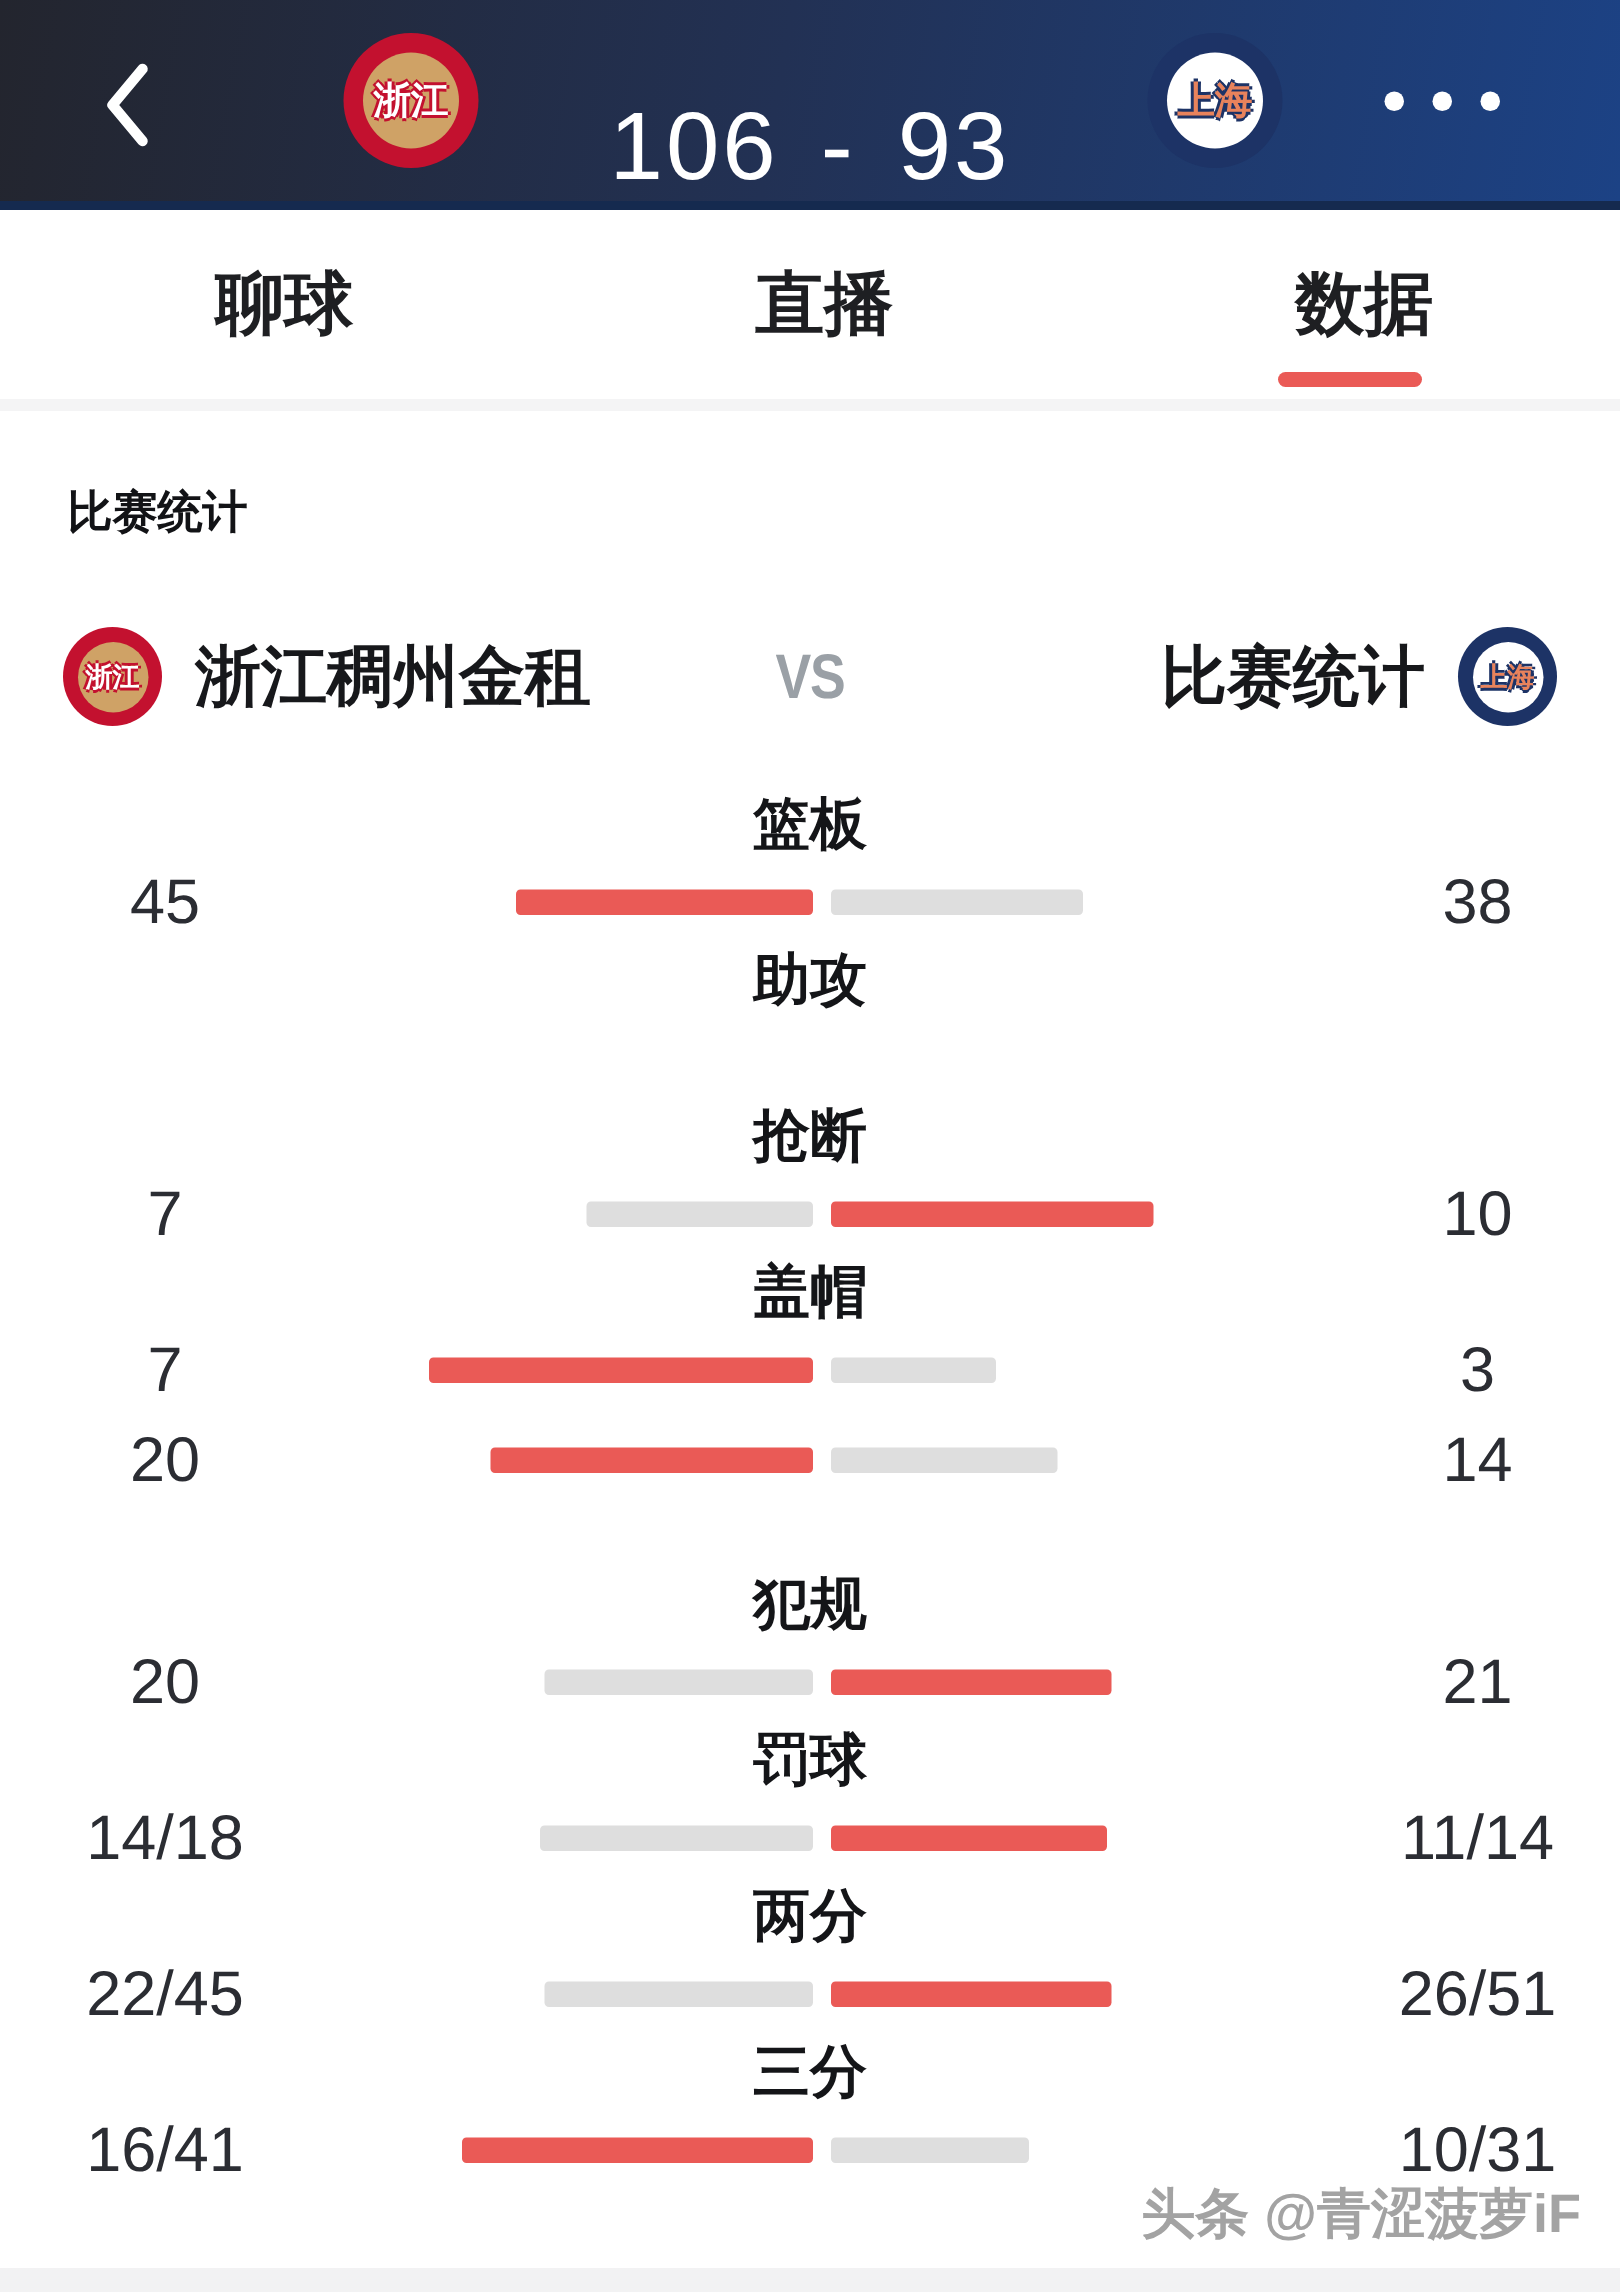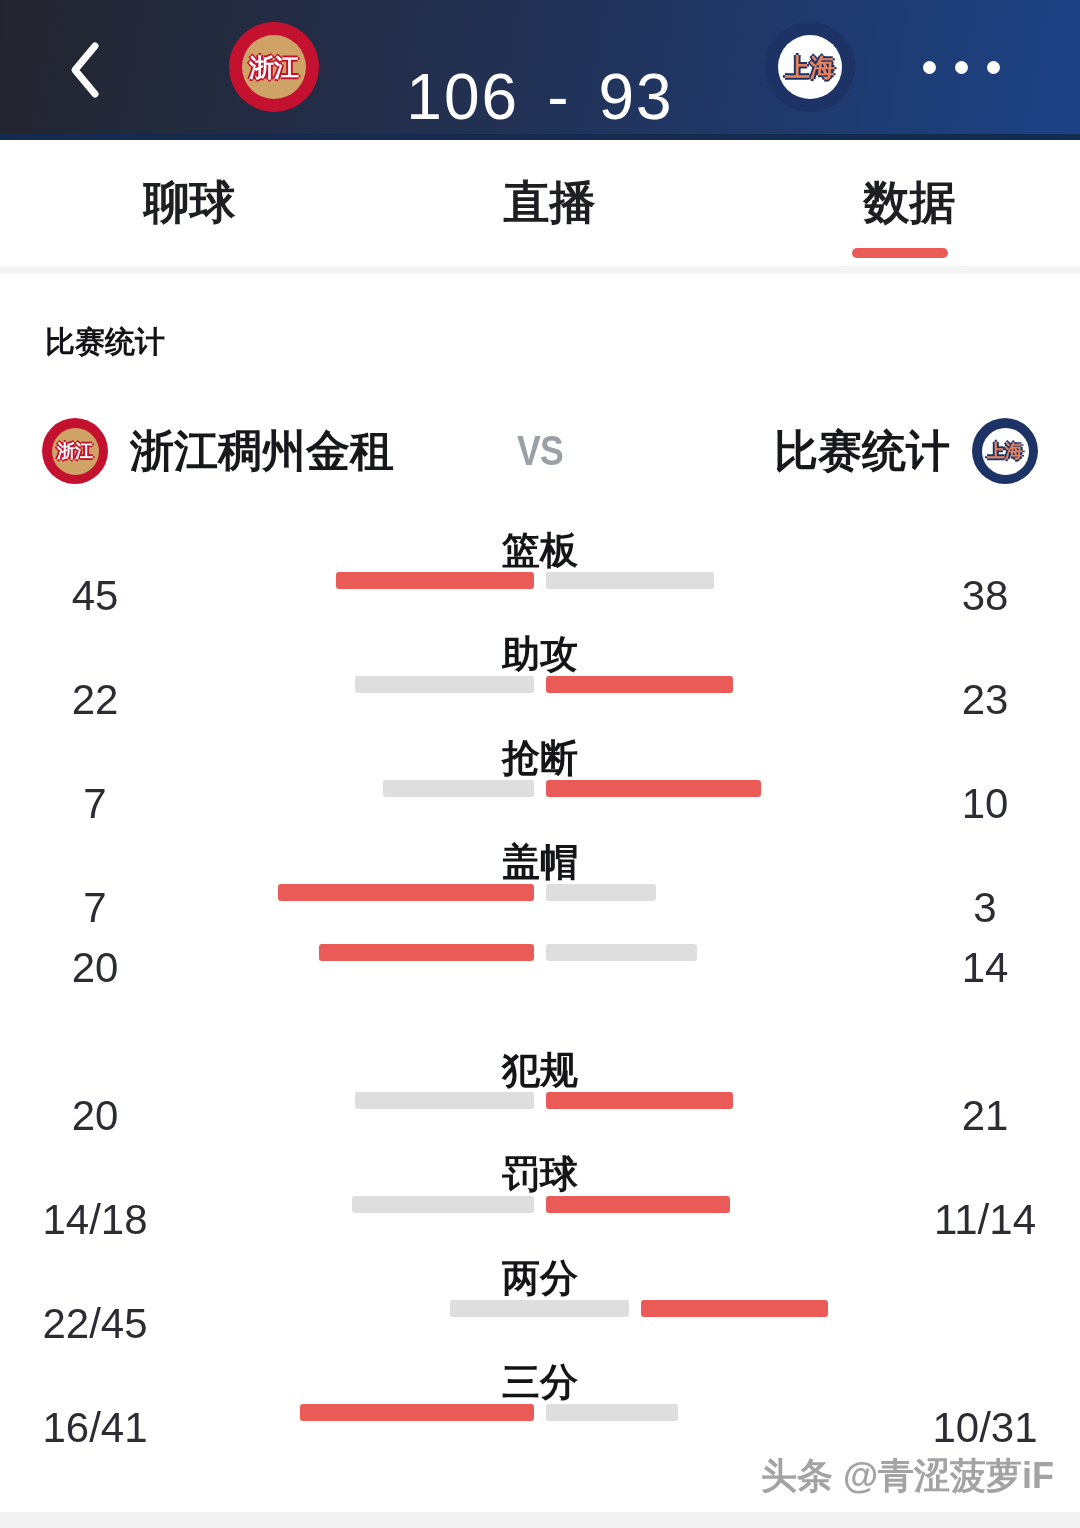--- a/index.html
+++ b/index.html
@@ -63,21 +63,21 @@
   .team-side { display:flex; align-items:center; gap:22px; }
   .team-name { font-size:44px; font-weight:700; color:#17181b; }
   .vs { position:absolute; left:50%; transform:translateX(-50%) scaleX(.85);
     font-size:42px; font-weight:700; color:#9aa0a6; letter-spacing:-1px; }
 
   
   .stats { margin-top:42px; }
   .stat-row { height:104px; }
   .stat-label { text-align:center; font-size:38px; font-weight:700;
     color:#141518; line-height:44px; }
-  .stat-bars { display:flex; height:58px; }
+  .stat-bars { display:flex; align-items:center; height:58px;padding-left:15px; }
   .num { width:190px; text-align:center; font-size:42px; font-weight:500;
     color:#2b2d33; }
   .bar-area { flex:1; position:relative; height:17px; }
   .bar { position:absolute; top:0; height:17px; border-radius:3px; }
   .bar-left  { right:calc(50% + 6px); }
   .bar-right { left:calc(50% + 6px); }
   .bar.red  { background:var(--accent); }
   .bar.gray { background:var(--bar-gray); }
 
   
@@ -160,97 +160,90 @@
       <div class="bar-area">
         <div class="bar bar-left red" style="width: 198px;"></div>
         <div class="bar bar-right gray" style="width: 168px;"></div>
       </div>
       <div class="num num-right">38</div>
     </div>
   </div>
 
   <div class="stat-row">
     <div class="stat-label">助攻</div>
-    <div class="stat-bars">
-      <div class="num num-left">22</div>
+  </div>
+
+  <div class="stat-row">
+    <div class="stat-label">抢断</div>
+    <div class="stat-bars">
+      <div class="num num-left">7</div>
+      <div class="bar-area">
+        <div class="bar bar-left gray" style="width: 151px;"></div>
+        <div class="bar bar-right red" style="width: 215px;"></div>
+      </div>
+      <div class="num num-right">10</div>
+    </div>
+  </div>
+
+  <div class="stat-row">
+    <div class="stat-label">盖帽</div>
+    <div class="stat-bars">
+      <div class="num num-left">7</div>
+      <div class="bar-area">
+        <div class="bar bar-left red" style="width: 256px;"></div>
+        <div class="bar bar-right gray" style="width: 110px;"></div>
+      </div>
+      <div class="num num-right">3</div>
+    </div>
+  </div>
+
+  <div class="stat-row">
+    <div class="stat-bars">
+      <div class="num num-left">20</div>
+      <div class="bar-area">
+        <div class="bar bar-left red" style="width: 215px;"></div>
+        <div class="bar bar-right gray" style="width: 151px;"></div>
+      </div>
+      <div class="num num-right">14</div>
+    </div>
+  </div>
+
+  <div class="stat-row">
+    <div class="stat-label">犯规</div>
+    <div class="stat-bars">
+      <div class="num num-left">20</div>
       <div class="bar-area">
         <div class="bar bar-left gray" style="width: 179px;"></div>
         <div class="bar bar-right red" style="width: 187px;"></div>
       </div>
-      <div class="num num-right">23</div>
-    </div>
-  </div>
-
-  <div class="stat-row">
-    <div class="stat-label">抢断</div>
-    <div class="stat-bars">
-      <div class="num num-left">7</div>
-      <div class="bar-area">
-        <div class="bar bar-left gray" style="width: 151px;"></div>
-        <div class="bar bar-right red" style="width: 215px;"></div>
-      </div>
-      <div class="num num-right">10</div>
-    </div>
-  </div>
-
-  <div class="stat-row">
-    <div class="stat-label">盖帽</div>
-    <div class="stat-bars">
-      <div class="num num-left">7</div>
-      <div class="bar-area">
-        <div class="bar bar-left red" style="width: 256px;"></div>
-        <div class="bar bar-right gray" style="width: 110px;"></div>
-      </div>
-      <div class="num num-right">3</div>
-    </div>
-  </div>
-
-  <div class="stat-row">
-    <div class="stat-bars">
-      <div class="num num-left">20</div>
-      <div class="bar-area">
-        <div class="bar bar-left red" style="width: 215px;"></div>
-        <div class="bar bar-right gray" style="width: 151px;"></div>
-      </div>
-      <div class="num num-right">14</div>
-    </div>
-  </div>
-
-  <div class="stat-row">
-    <div class="stat-label">犯规</div>
-    <div class="stat-bars">
-      <div class="num num-left">20</div>
+      <div class="num num-right">21</div>
+    </div>
+  </div>
+
+  <div class="stat-row">
+    <div class="stat-label">罚球</div>
+    <div class="stat-bars">
+      <div class="num num-left">14/18</div>
+      <div class="bar-area">
+        <div class="bar bar-left gray" style="width: 182px;"></div>
+        <div class="bar bar-right red" style="width: 184px;"></div>
+      </div>
+      <div class="num num-right">11/14</div>
+    </div>
+  </div>
+
+  <div class="stat-row">
+    <div class="stat-label">两分</div>
+    <div class="stat-bars">
+      <div class="num num-left">22/45</div>
       <div class="bar-area">
         <div class="bar bar-left gray" style="width: 179px;"></div>
         <div class="bar bar-right red" style="width: 187px;"></div>
       </div>
-      <div class="num num-right">21</div>
-    </div>
-  </div>
-
-  <div class="stat-row">
-    <div class="stat-label">罚球</div>
-    <div class="stat-bars">
-      <div class="num num-left">14/18</div>
-      <div class="bar-area">
-        <div class="bar bar-left gray" style="width: 182px;"></div>
-        <div class="bar bar-right red" style="width: 184px;"></div>
-      </div>
-      <div class="num num-right">11/14</div>
-    </div>
-  </div>
-
-  <div class="stat-row">
-    <div class="stat-label">两分</div>
-    <div class="stat-bars">
-      <div class="num num-left">22/45</div>
-      <div class="bar-area">
-        <div class="bar bar-left gray" style="width: 179px;"></div>
-        <div class="bar bar-right red" style="width: 187px;"></div>
-      </div>
+      <div class="num num-right">26/51</div>
     </div>
   </div>
 
   <div class="stat-row">
     <div class="stat-label">三分</div>
     <div class="stat-bars">
       <div class="num num-left">16/41</div>
       <div class="bar-area">
         <div class="bar bar-left red" style="width: 234px;"></div>
         <div class="bar bar-right gray" style="width: 132px;"></div>

